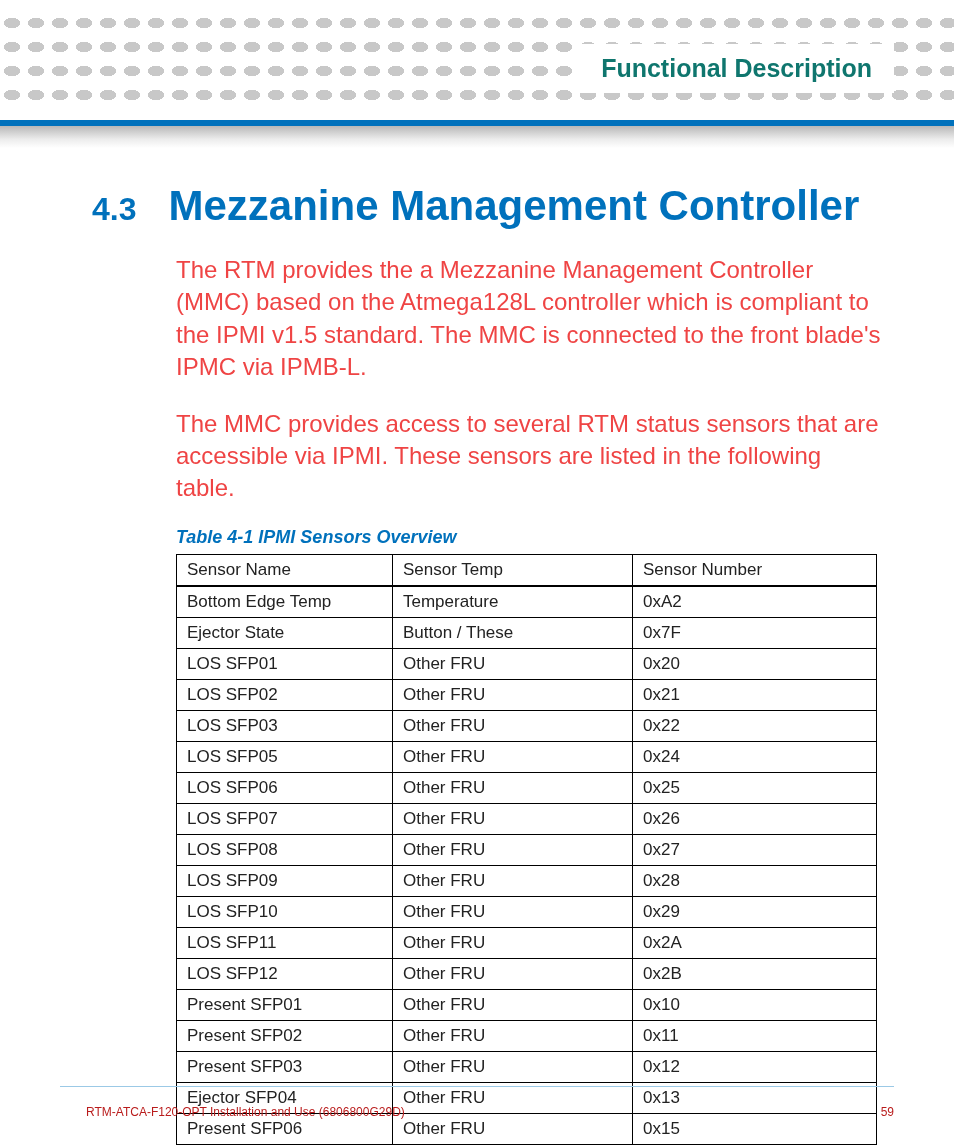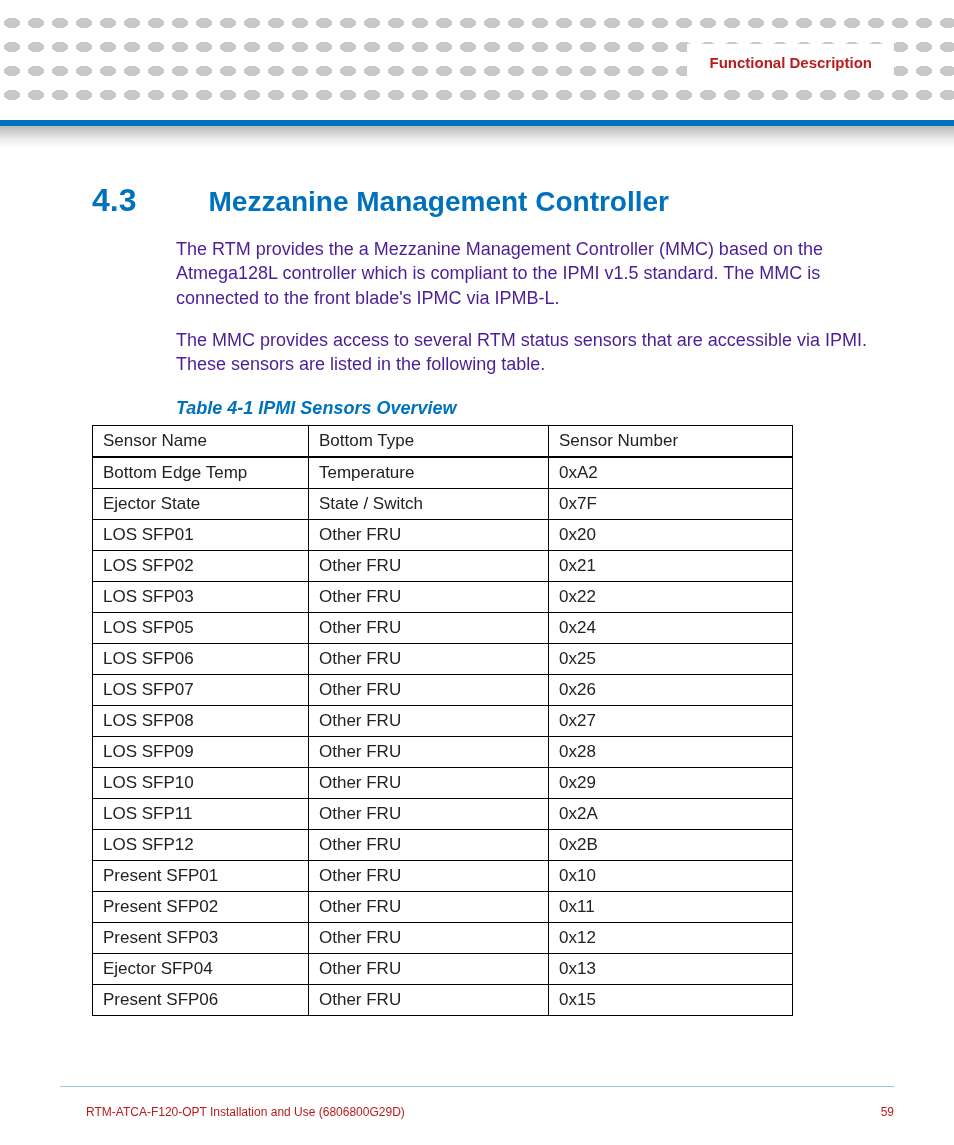--- a/index.html
+++ b/index.html
@@ -33,23 +33,23 @@
   .dots-band.row3 { top: 64px; }
   .dots-band.row4 { top: 88px; }
   .chapter-title-wrap {
     position: absolute;
     top: 44px;
     right: 60px;
     background: #fff;
     padding: 10px 22px;
   }
   .chapter-title {
-    color: #b91c1c;
+    color: #0f766e;
     font-weight: 700;
-    font-size: 15px;
+    font-size: 25px;
   }
   
   .blue-rule {
     position: absolute;
     top: 120px;
     left: 0;
     width: 100%;
     height: 6px;
     background: #0071bc;
     z-index: 2;
@@ -66,50 +66,51 @@
   
   .content {
     position: absolute;
     top: 182px;
     left: 92px;
     width: 790px;
   }
   .section-head {
     display: flex;
     align-items: baseline;
-    gap: 72px;
+    gap: 32px;
     margin-bottom: 16px;
   }
   .section-num {
     color: #0071bc;
     font-weight: 700;
     font-size: 32px;
   }
   .section-title {
     color: #0071bc;
     font-weight: 700;
-    font-size: 28px;
+    font-size: 42px;
   }
   .body-text {
-    font-size: 18px;
+    font-size: 24px;
     line-height: 1.35;
     margin-left: 84px;
     margin-bottom: 18px;
-    color: #4c1d95;
+    color: #ef4444;
   }
   .table-caption {
     color: #0071bc;
     font-style: italic;
     font-size: 18px;
     margin-left: 84px;
     margin-top: 22px;
     margin-bottom: 6px;
     font-weight: bold;
   }
   table.sensors {
+    margin-left: 84px;
     border-collapse: collapse;
     width: 700px;
     table-layout: fixed;
     padding-left: 36px;
   }
   table.sensors col.c1 { width: 216px; }
   table.sensors col.c2 { width: 240px; }
   table.sensors col.c3 { width: 244px; }
   table.sensors th, table.sensors td {
     border: 1px solid #000;
@@ -172,33 +173,33 @@
 
     <table class="sensors">
       <colgroup>
           <col class="c1">
           <col class="c2">
           <col class="c3">
         </colgroup>
       <thead>
         <tr>
           <th>Sensor Name</th>
-          <th>Bottom Type</th>
+          <th>Sensor Temp</th>
           <th>Sensor Number</th>
         </tr>
       </thead>
       <tbody id="sensors-body">
           <tr>
             <td>Bottom Edge Temp</td>
             <td>Temperature</td>
             <td>0xA2</td>
           </tr>
           <tr>
             <td>Ejector State</td>
-            <td>State / Switch</td>
+            <td>Button / These</td>
             <td>0x7F</td>
           </tr>
           <tr>
             <td>LOS SFP01</td>
             <td>Other FRU</td>
             <td>0x20</td>
           </tr>
           <tr>
             <td>LOS SFP02</td>
             <td>Other FRU</td>

